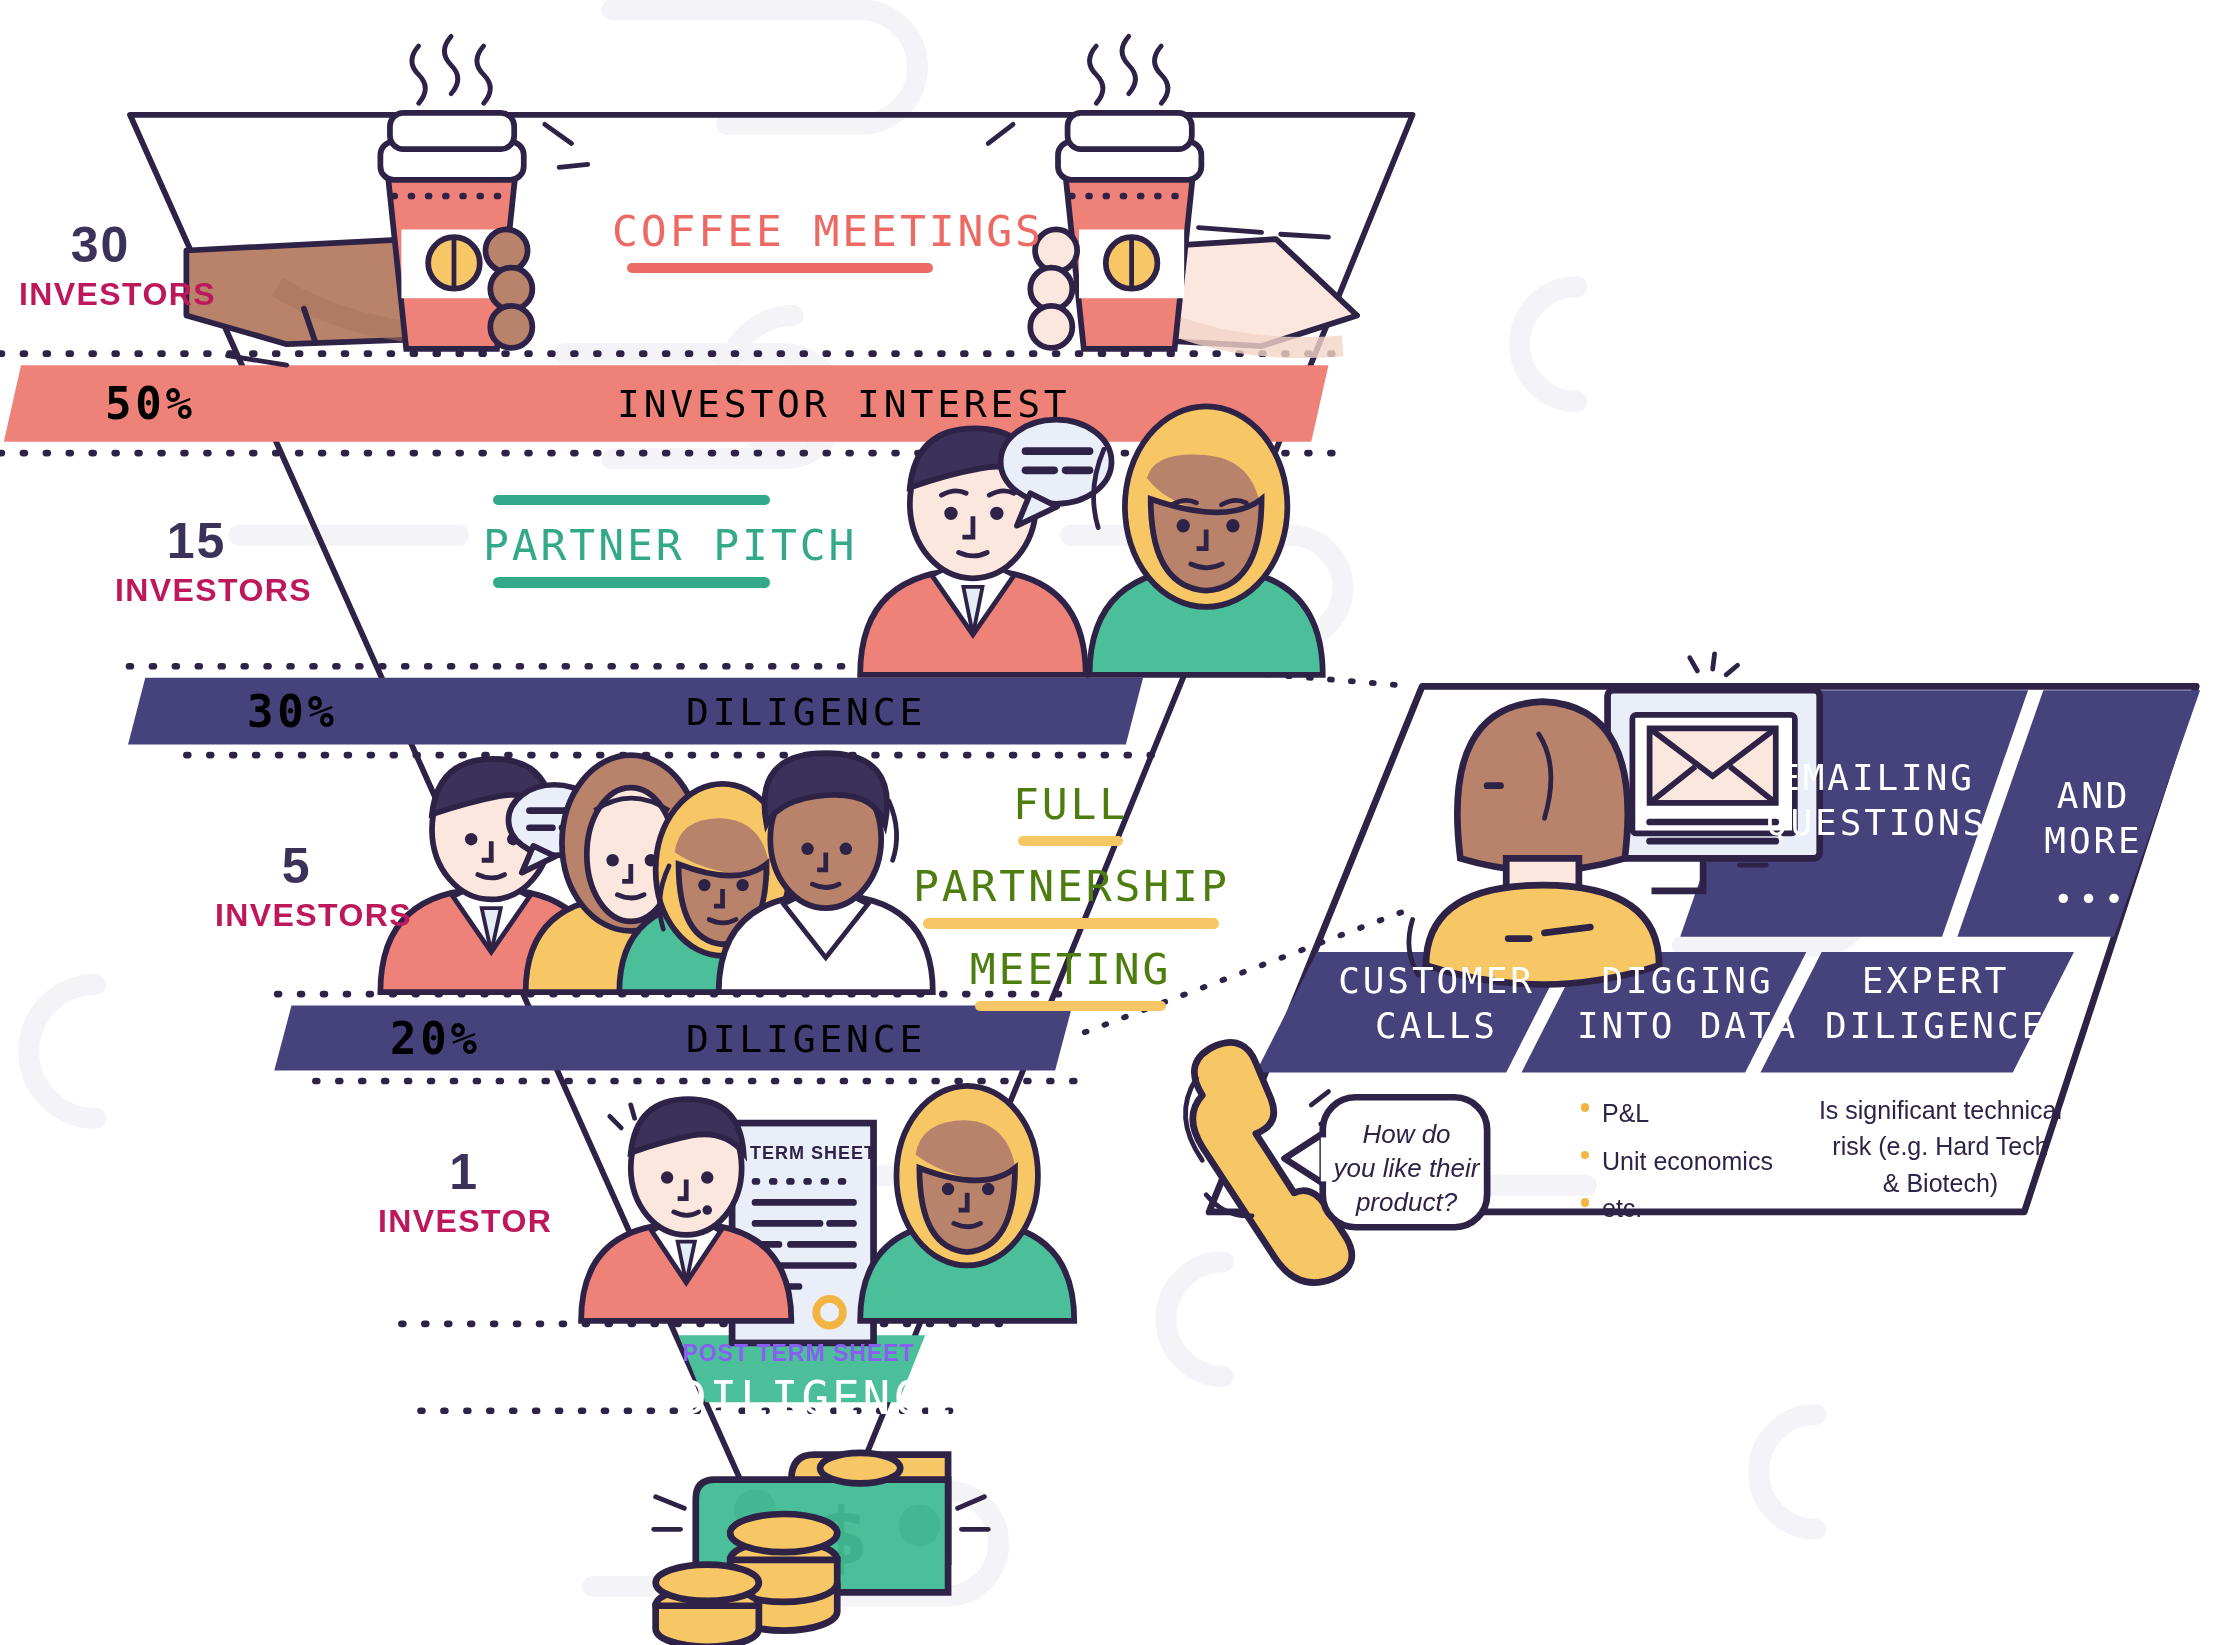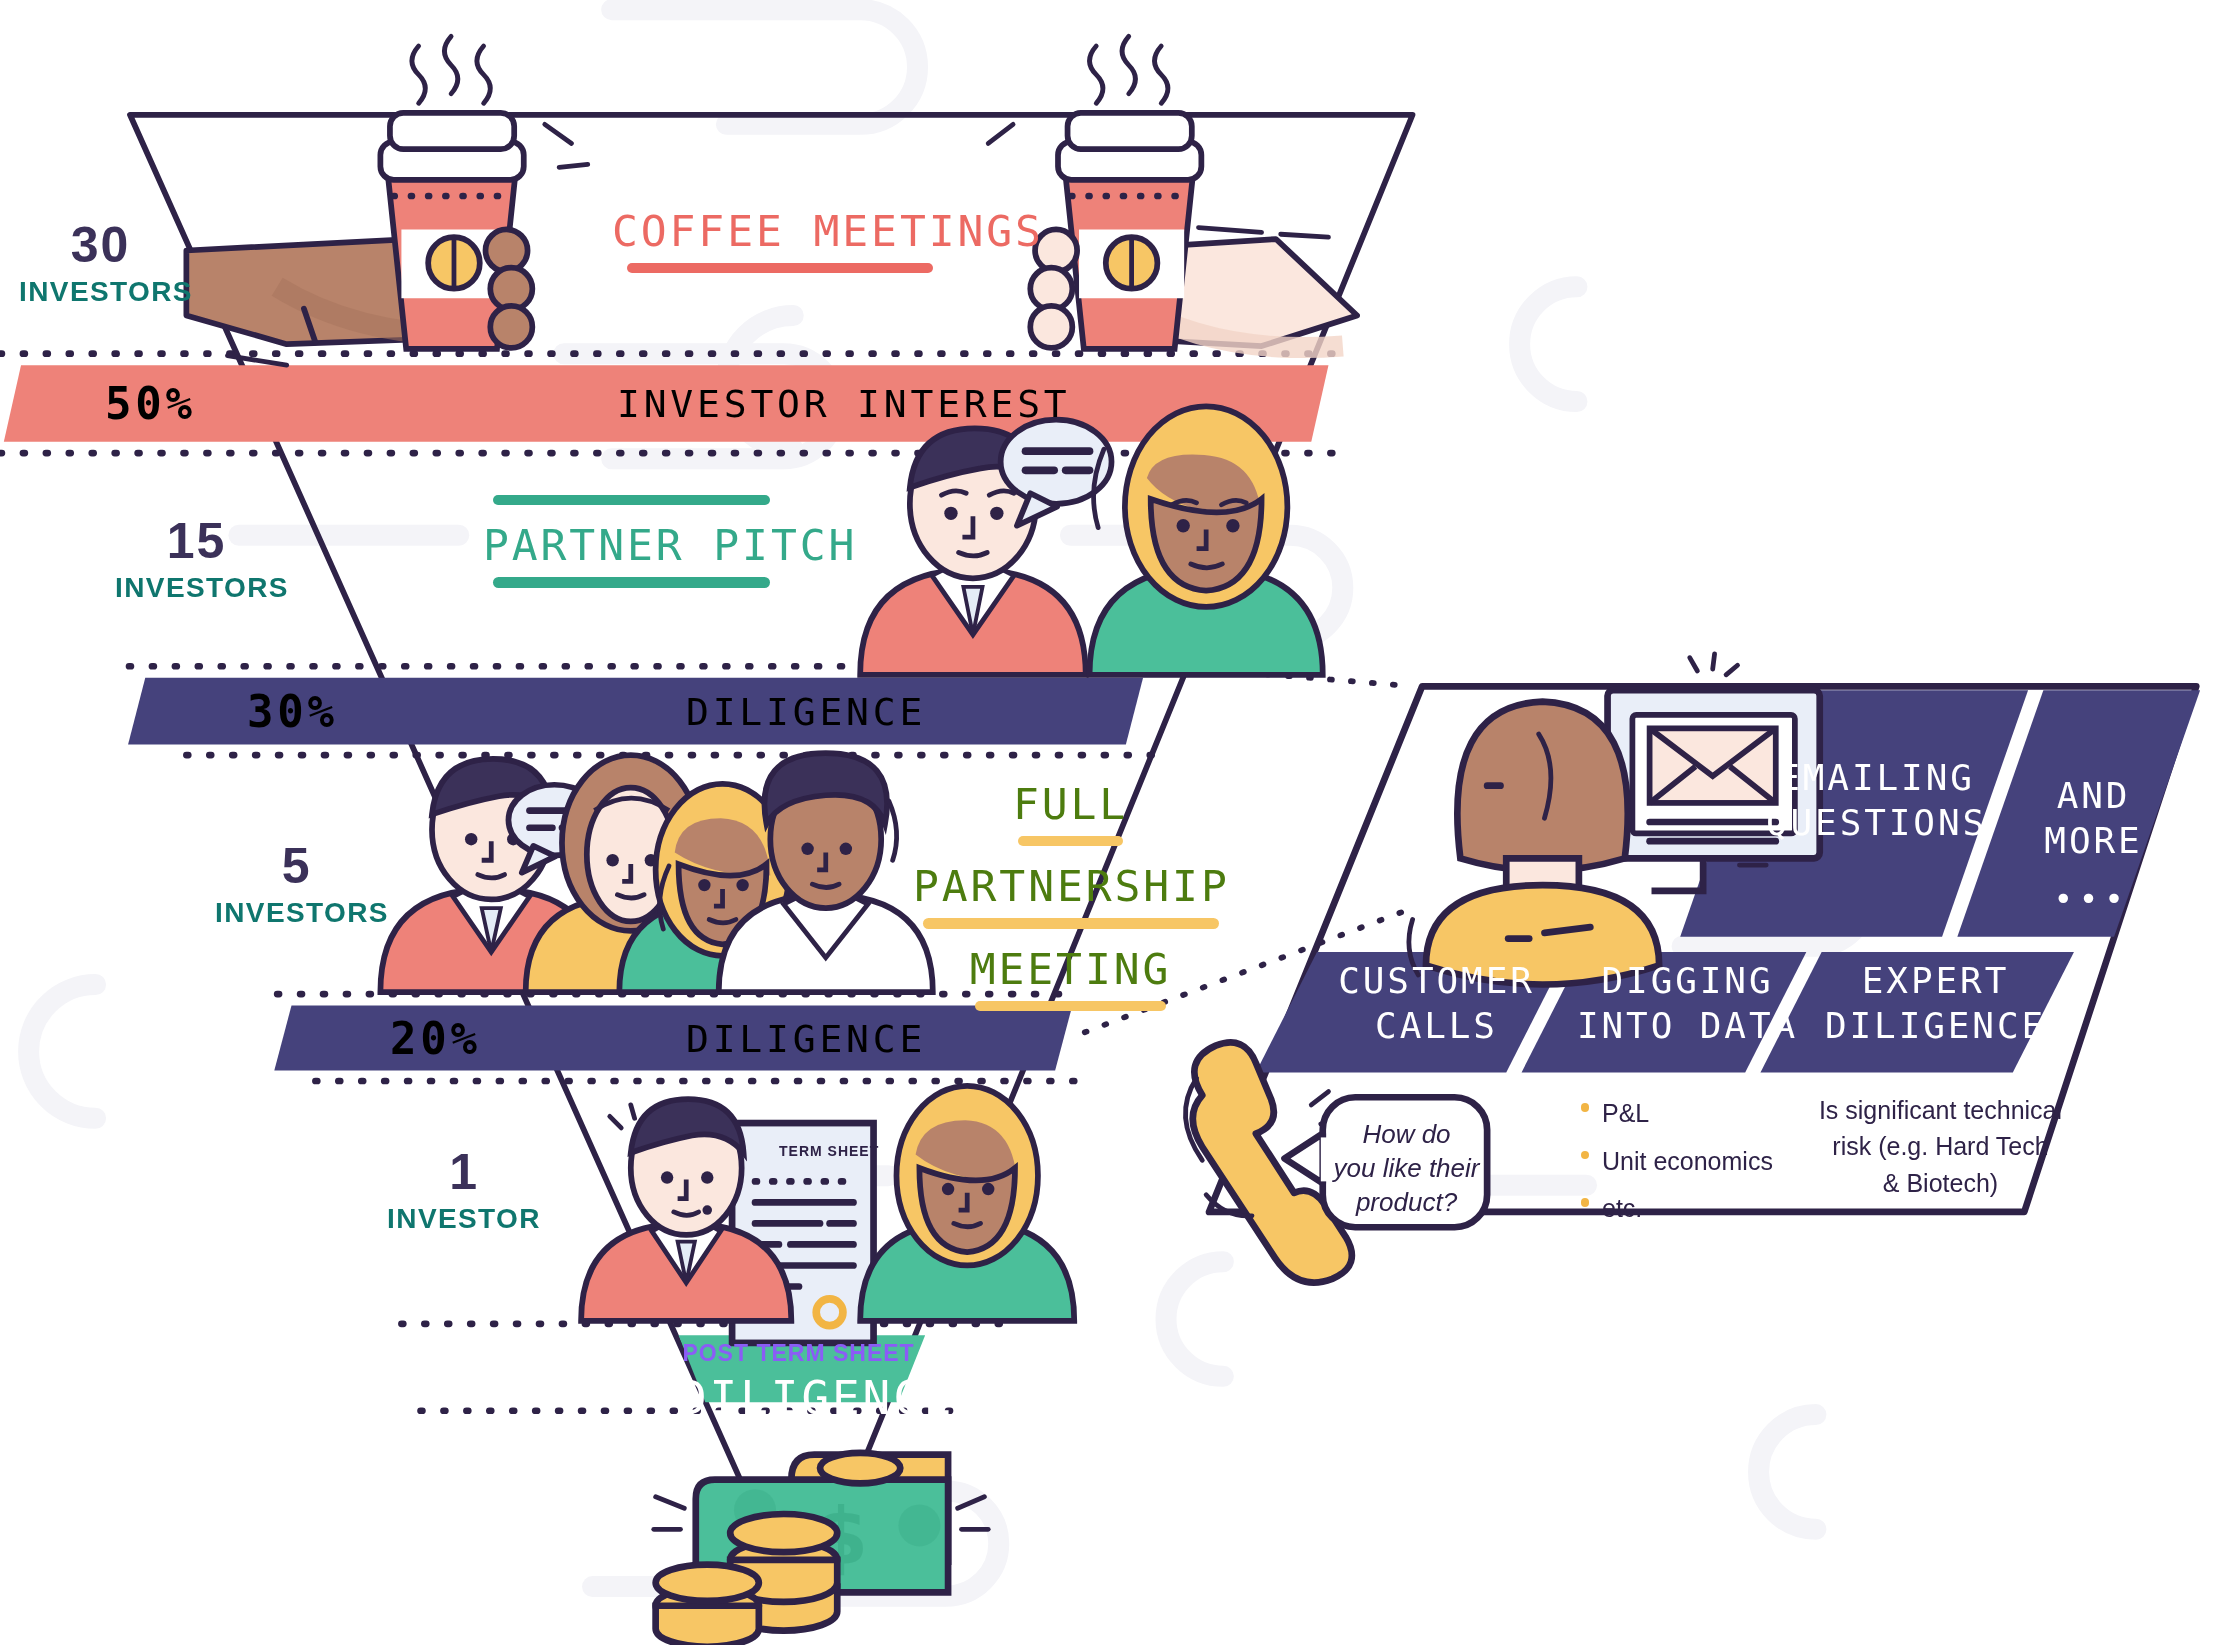--- a/index.html
+++ b/index.html
@@ -5,21 +5,21 @@
   html,body{margin:0;padding:0;background:#ffffff;}
   body{width:2224px;height:1645px;position:relative;overflow:hidden;
        font-family:"Liberation Sans",sans-serif;color:#2e2247;}
   .stage{position:absolute;inset:0;width:2224px;height:1645px;}
   svg.layer{position:absolute;left:0;top:0;width:2224px;height:1645px;}
 
   
   .lbl{position:absolute;text-align:center;line-height:1;}
   .num{font-weight:700;font-size:50px;letter-spacing:1.9px;color:#3b3159;
        font-family:"Liberation Sans",sans-serif;}
-  .sub{font-weight:700;font-size:28px;letter-spacing:1.4px;color:#0f766e;margin-top:7.6px;}
+  .sub{font-weight:700;font-size:32px;letter-spacing:1.4px;color:#be185d;margin-top:7.6px;}
 
   .stageTitle{position:absolute;text-align:center;font-weight:400;
        font-family:"DejaVu Sans Mono",monospace;letter-spacing:2.9px;}
   .stageTitle .tline{display:block;font-size:43px;white-space:nowrap;}
   .ul{display:block;height:10.5px;border-radius:5.7px;margin:6.7px auto 15.3px auto;}
 
   .coral{color:#ec6a63;} .ulc{background:#ec6a63;}
   .teal{color:#34a98a;}  .ult{background:#34a98a;}
   .am{color:#4d7c0f;} .ula{background:#f7c665;}
 
@@ -38,21 +38,21 @@
   .noteTxt.ctr{text-align:center;}
   .bul{position:absolute;font-size:25px;color:#2e2247;line-height:1.9;}
   .bul li{list-style:none;position:relative;padding-left:25px;}
   .bul li:before{content:"";position:absolute;left:3.8px;top:13.4px;width:8.6px;height:8.6px;
                  border-radius:50%;background:#f2b544;}
   .bul ul{margin:0;padding:0;}
 
   .bubbleTxt{position:absolute;font-style:italic;font-size:26px;line-height:1.3;
              text-align:center;color:#2e2247;font-family:"Liberation Sans",sans-serif;}
 
-  .tsTxt{position:absolute;font-size:14px;font-weight:700;letter-spacing:1px;color:#2e2247;margin-left:29px;}
+  .tsTxt{position:absolute;font-size:18px;font-weight:700;letter-spacing:1px;color:#2e2247;}
 
   .ptsTop{position:absolute;color:#8b5cf6;font-weight:700;font-size:23px;letter-spacing:1px;
           text-align:center;width:100%;}
   .ptsBot{position:absolute;color:#fff;font-size:46px;letter-spacing:2.9px;text-align:center;
           width:100%;font-family:"DejaVu Sans Mono",monospace;}
 </style>
 </head>
 <body>
 
 <div class="stage">

